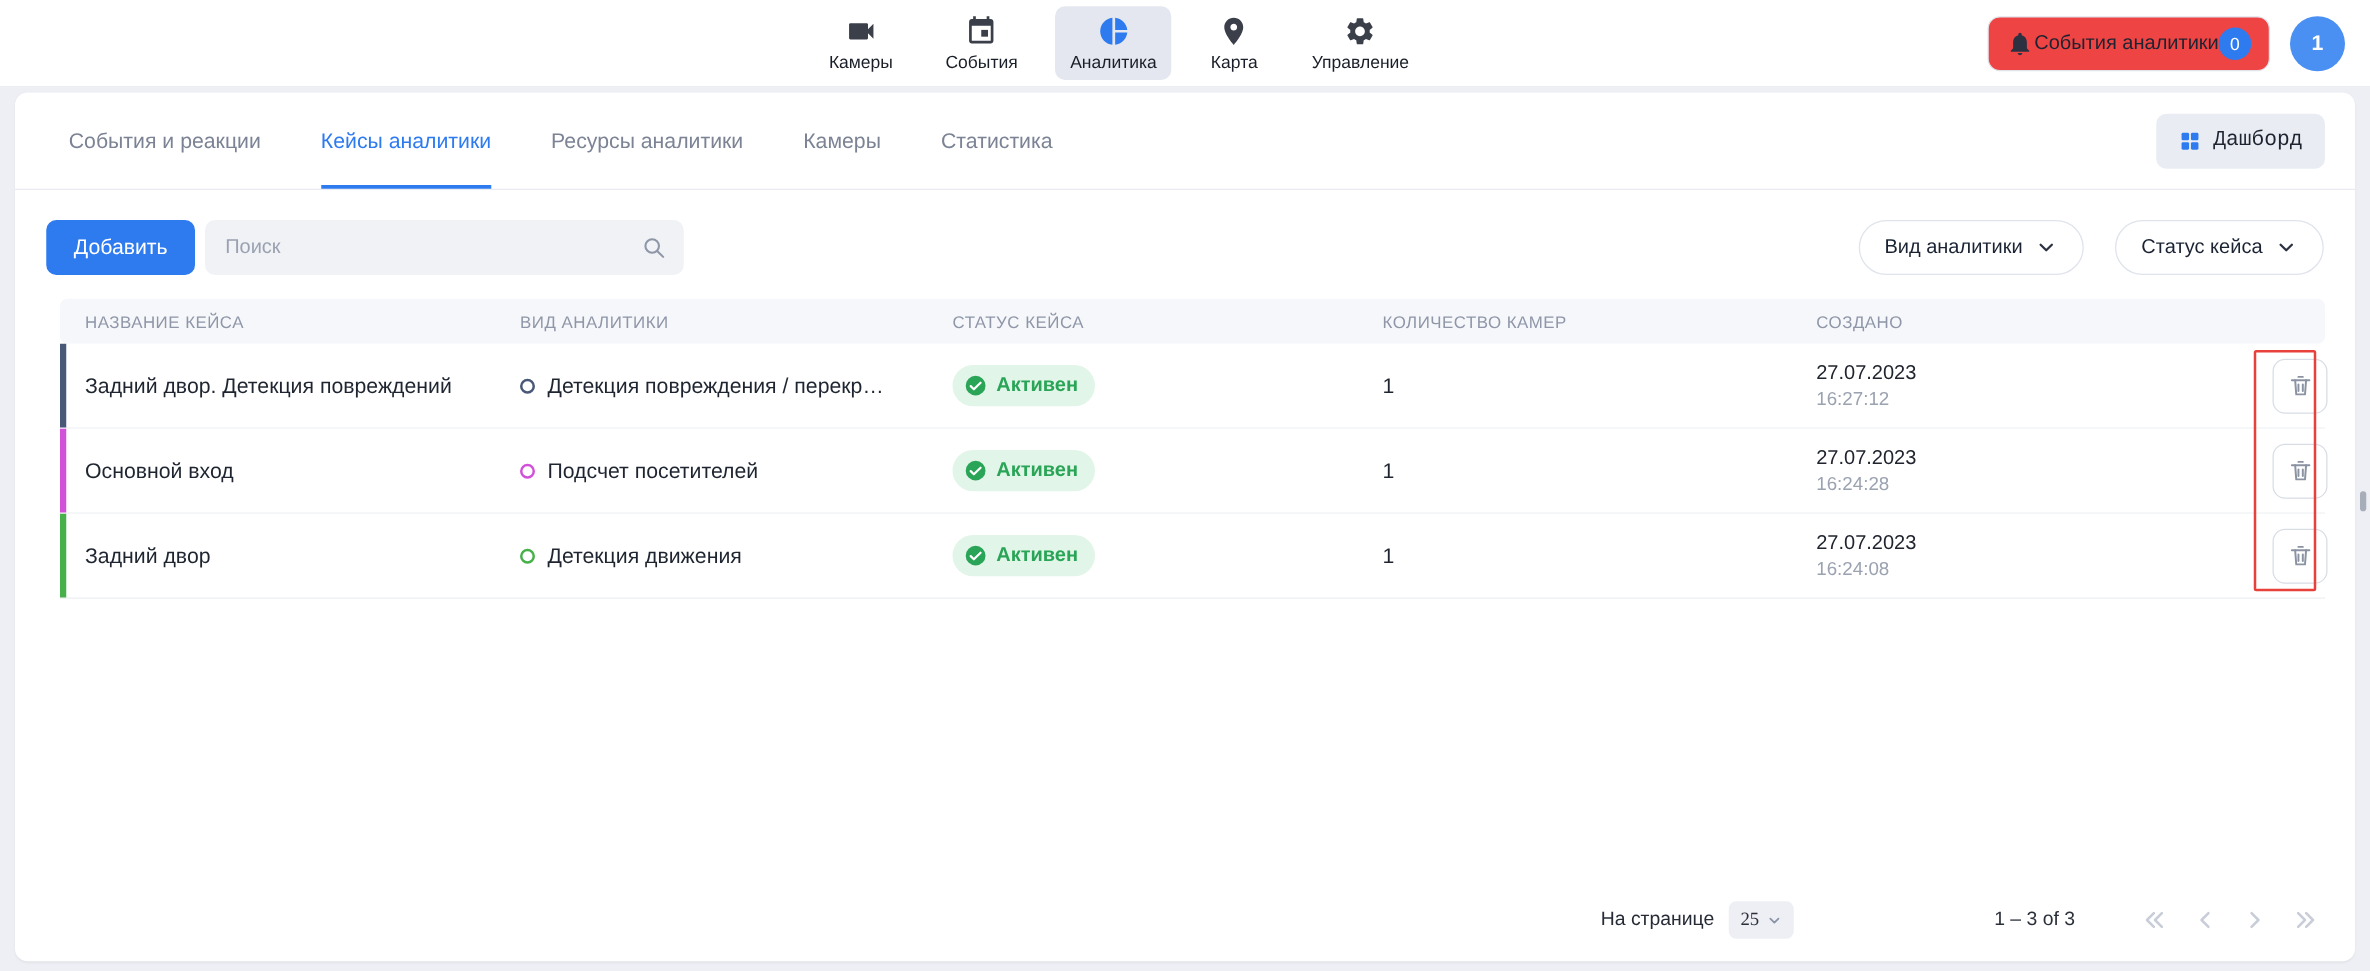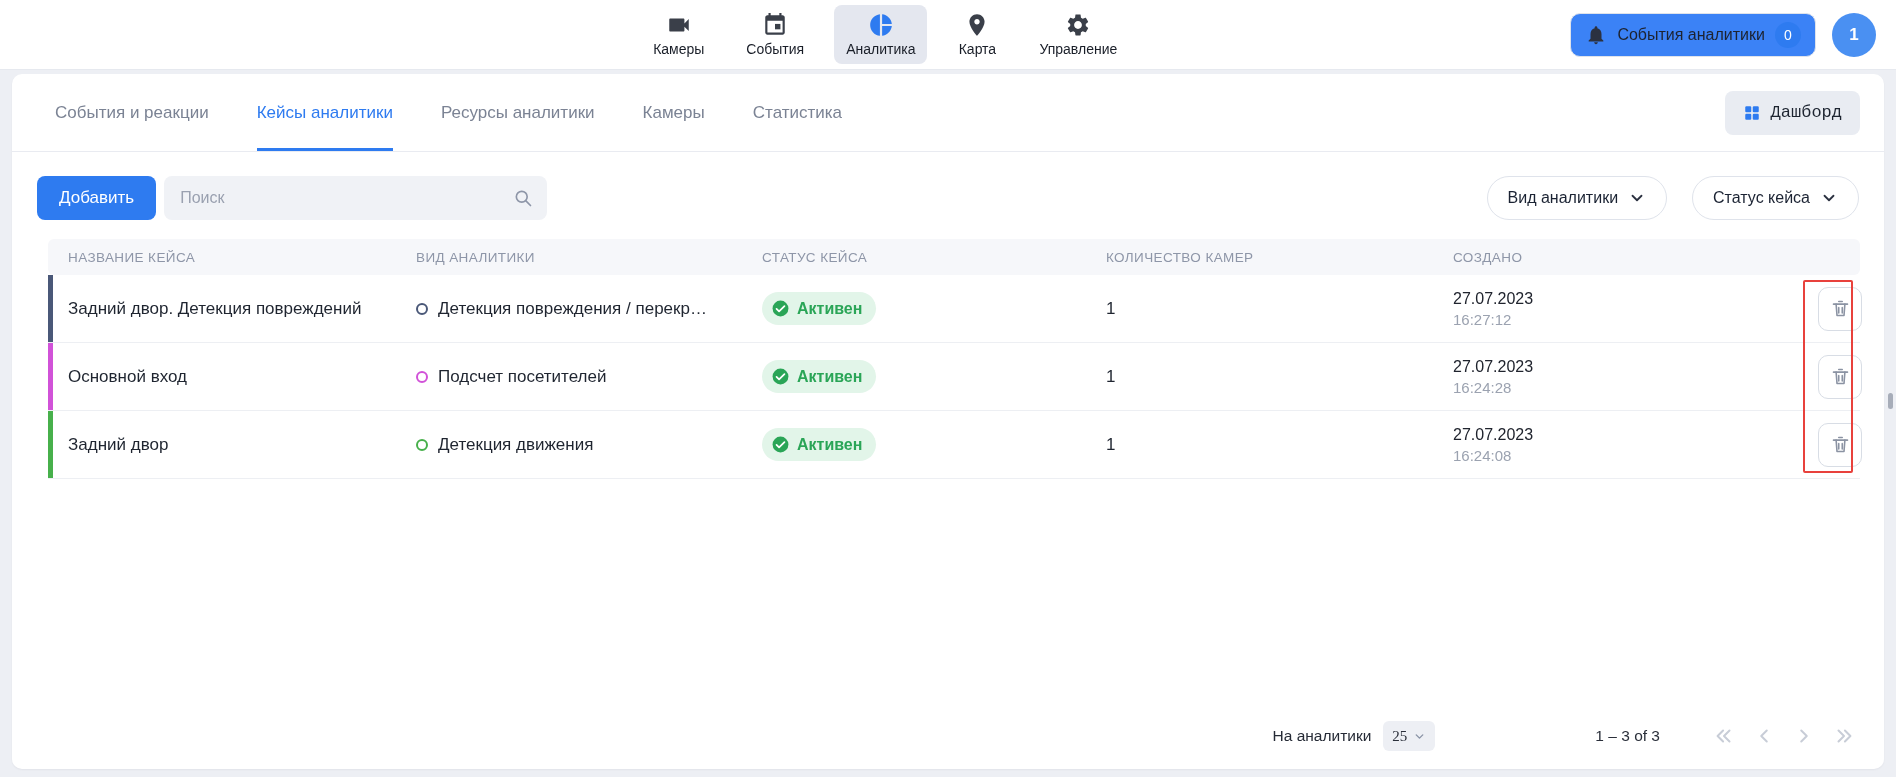--- a/index.html
+++ b/index.html
@@ -23,22 +23,22 @@
     display: flex; flex-direction: column; align-items: center; gap: 3px;
     padding: 7px 12px; border-radius: 8px; cursor: pointer; min-width: 64px;
   }
   .nav-item.active { background: #e4e7ef; }
   .nav-icon { width: 26px; height: 26px; color: #3a3f49; }
   .nav-icon svg { width: 26px; height: 26px; display: block; }
   .nav-label { font-size: 14px; color: #191e28; white-space: nowrap; }
 
   .topbar-right { display: flex; align-items: center; gap: 16px; flex: 0 0 auto; }
   .events-btn {
-    display: flex; align-items: center; gap: 10px; height: 44px;
-    background: #3b82f6; border: 1px solid #dfe3eb; border-radius: 10px;
+    display: flex; align-items: center; height: 44px;
+    background: #ef4444; border: 1px solid #dfe3eb; border-radius: 10px;
     padding: 0 14px; font-size: 16px; color: #1d2330; cursor: pointer;
     font-family: inherit;
   }
   .bell-icon { width: 22px; height: 22px; color: #2b3140; }
   .bell-icon svg { width: 22px; height: 22px; display: block; }
   .events-badge {
     width: 26px; height: 26px; border-radius: 50%;
     color: #fff; font-size: 14px; display: flex; align-items: center; justify-content: center;
   }
   .avatar {
@@ -400,21 +400,21 @@
                 </svg>
             </button>
           </div>
         </div>
 
         <div class="annotation-box" style="border-color: rgb(232, 65, 60);"></div>
       </div>
     </div>
 
     <div class="footer">
-      <span>На аналитики</span>
+      <span>На странице</span>
       <button class="per-page-select">
         <span>25</span>
         <span class="select-chevron">
           <svg viewBox="0 0 24 24" fill="none" stroke="currentColor" stroke-width="2.6" stroke-linecap="round" stroke-linejoin="round">
               <polyline points="6 9 12 15 18 9"></polyline>
             </svg>
         </span>
       </button>
       <span class="page-range">1 – 3 of 3</span>
       <div class="pager">

